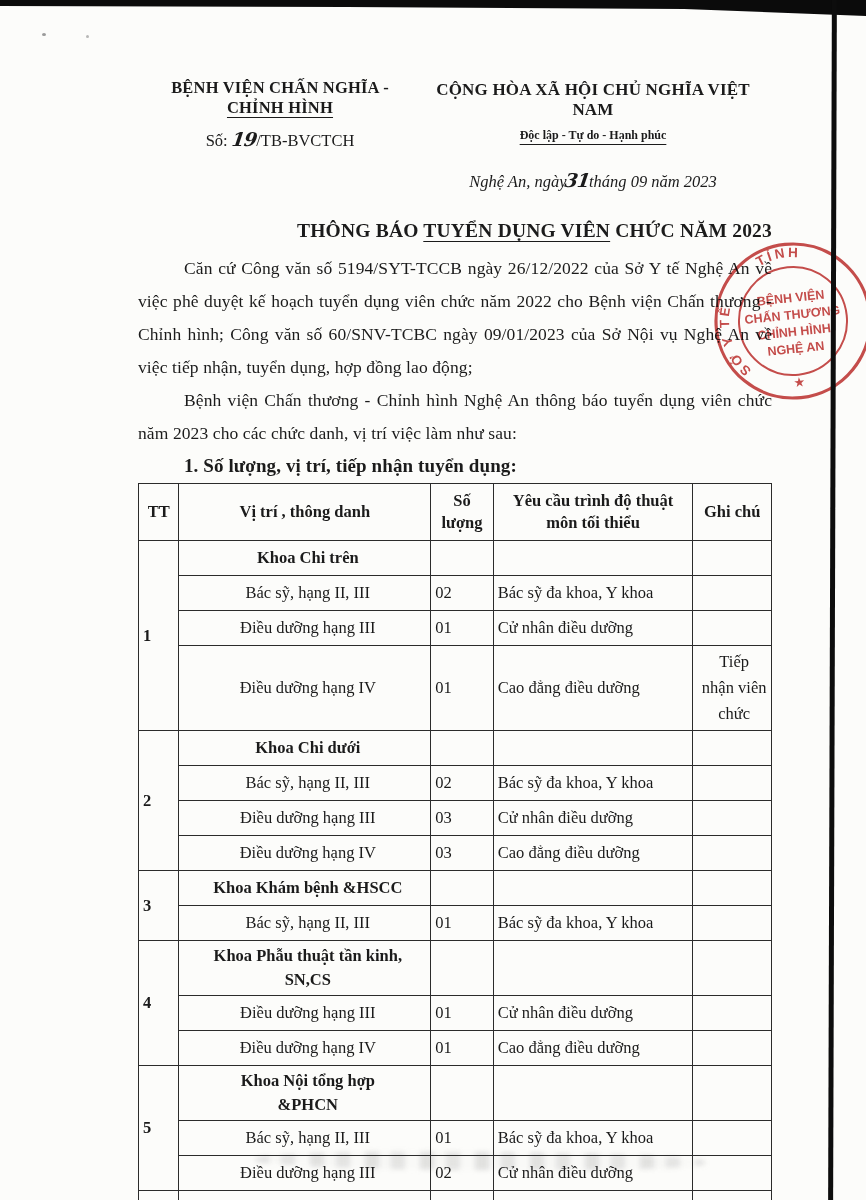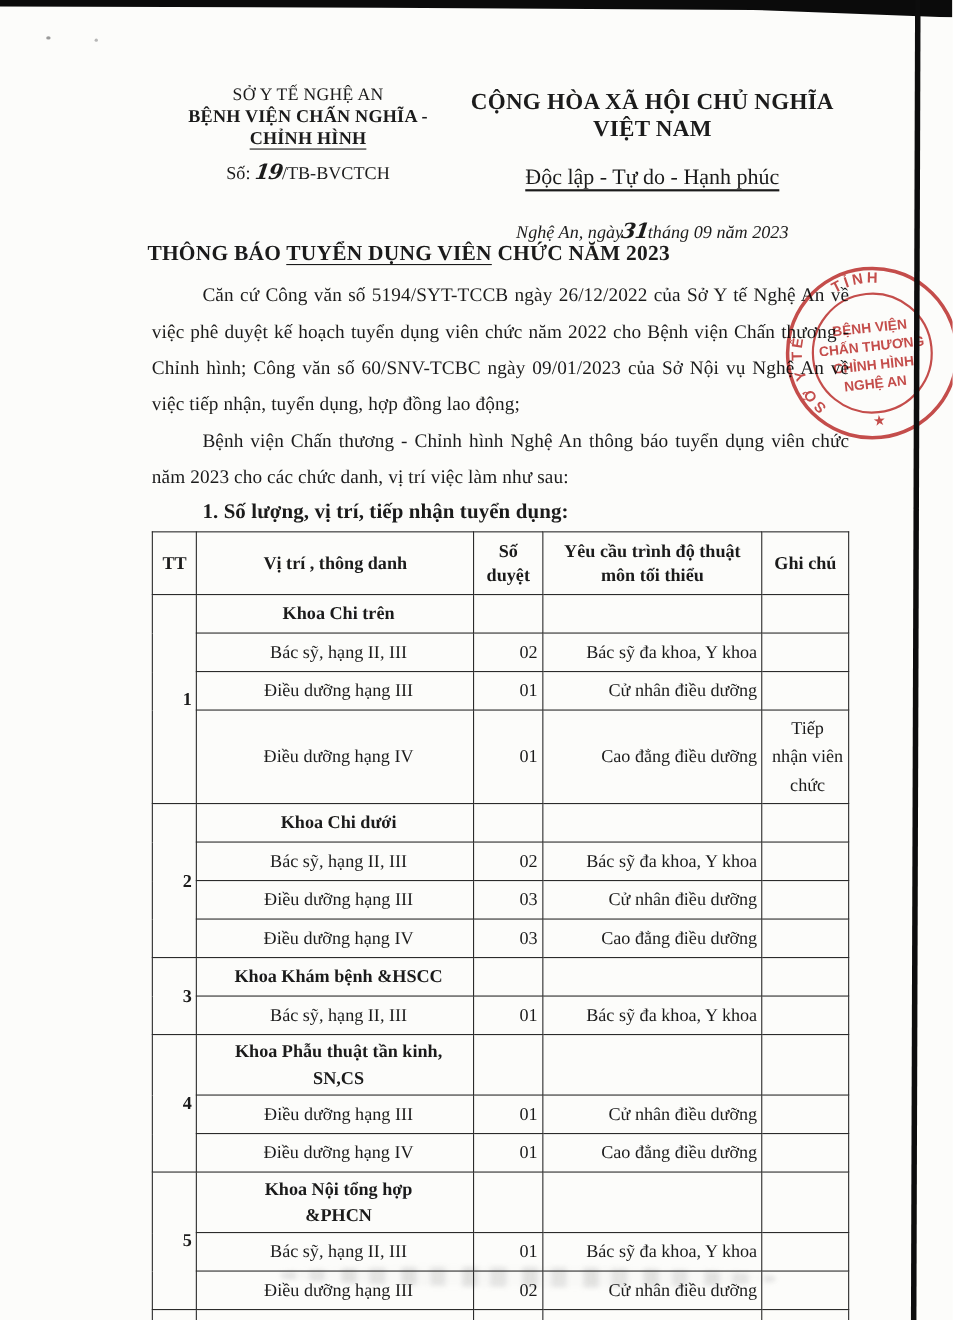--- a/index.html
+++ b/index.html
@@ -35,27 +35,27 @@
   .hdr-left{position:absolute;left:-6px;top:0;width:296px;text-align:center;}
   .hdr-left .l1{font-size:16px;letter-spacing:.3px;}
   .hdr-left .l2,.hdr-left .l3{font-size:16.5px;font-weight:bold;letter-spacing:.2px;}
   .hdr-left .l3 span{text-decoration:underline;text-underline-offset:4px;}
   .doc-no{margin-top:10px;font-size:16.5px;}
   .hand{
     font-family:"DejaVu Serif",serif;font-style:italic;font-weight:bold;
     font-size:19px;letter-spacing:-1px;display:inline-block;transform:skewX(-8deg);
   }
   .hdr-right{position:absolute;left:276px;top:2px;width:358px;text-align:center;}
-  .hdr-right .l1{font-size:21px;font-weight:bold;letter-spacing:.2px;}
-  .hdr-right .l2{font-size:20px;font-weight:normal;margin-top:20px;
+  .hdr-right .l1{font-size:17px;font-weight:bold;letter-spacing:.2px;}
+  .hdr-right .l2{font-size:12px;font-weight:bold;margin-top:8px;
     text-decoration:underline;text-underline-offset:5px;}
   .date-line{margin-top:26px;font-style:italic;font-size:16.5px;white-space:nowrap;}
   .date-line .hand{margin:0 -1px;}
   .title{
-    text-align:left;font-size:19.5px;font-weight:bold;letter-spacing:.2px;
+    text-align:right;font-size:19.5px;font-weight:bold;letter-spacing:.2px;
     margin:14px 0 10px -4px;white-space:nowrap;
   }
   .title .u{text-decoration:underline;text-underline-offset:4px;}
   .para{
     font-size:17.5px;line-height:33px;text-align:justify;text-indent:46px;
     margin:0;letter-spacing:.1px;
   }
   .sec-head{
     font-size:19px;font-weight:bold;margin:5px 0 6px 46px;letter-spacing:.1px;
   }
@@ -65,21 +65,21 @@
     border:1.4px solid #2b2b2b;font-size:16.5px;vertical-align:middle;
     padding:3px 4px;line-height:24px;
   }
   .rt th{font-weight:bold;height:50px;line-height:22px;}
   .rt td{height:28px;}
   .rt .col-tt{width:40px;}
   .rt .col-pos{width:250px;}
   .rt .col-qty{width:62px;}
   .rt .col-req{width:198px;}
   .rt .col-note{width:78px;}
-  .rt .tt-cell,.rt .qty-cell,.rt .req-cell{text-align:right;}
+  .rt .tt-cell,.rt .qty-cell,.rt .req-cell{text-align:left;}
   .rt .pos-cell{text-align:center;padding-left:10px;white-space:pre-line;}
   .rt .pos-bold{font-weight:bold;}
   .rt .note-cell{text-align:center;padding-left:8px;line-height:26px;}
   .rt .tt-cell{font-weight:bold;}
   
   .stamp{
     position:absolute;left:712px;top:240px;width:162px;height:162px;z-index:3;
     mix-blend-mode:multiply;opacity:.9;transform:rotate(-6deg);
   }
 </style>
@@ -89,21 +89,20 @@
 <div class="scan-top-band"></div>
 <div class="scan-right-line"></div>
 <div class="scan-dot dot-a"></div>
 <div class="scan-dot dot-b"></div>
 <div class="bleed-through"></div>
 
 <div class="doc">
 
   <div class="hdr">
     <div class="hdr-left">
-      <div class="l1">SỞ Y TẾ NGHỆ AN</div>
       <div class="l2">BỆNH VIỆN CHẤN NGHĨA -</div>
       <div class="l3"><span>CHỈNH HÌNH</span></div>
       <div class="doc-no"><span>Số: </span><span class="hand">19</span><span>/TB-BVCTCH</span></div>
     </div>
     <div class="hdr-right">
       <div class="l1">CỘNG HÒA XÃ HỘI CHỦ NGHĨA VIỆT NAM</div>
       <div class="l2">Độc lập - Tự do - Hạnh phúc</div>
       <div class="date-line"><span>Nghệ An, ngày</span><span class="hand">31</span><span>tháng 09 năm 2023</span></div>
     </div>
   </div>
@@ -120,21 +119,21 @@
       <col class="col-tt">
         <col class="col-pos">
         <col class="col-qty">
         <col class="col-req">
         <col class="col-note">
     </colgroup>
     <thead>
         <tr>
           <th>TT</th>
           <th>Vị trí , thông danh</th>
-          <th>Số duyệt</th>
+          <th>Số lượng</th>
           <th>Yêu cầu trình độ thuật môn tối thiểu</th>
           <th>Ghi chú</th>
         </tr>
       </thead>
     <tbody>
         <tr>
           <td class="tt-cell" rowspan="4">1</td>
           <td class="pos-cell pos-bold">Khoa Chi trên</td>
           <td class="qty-cell"></td>
           <td class="req-cell"></td>

